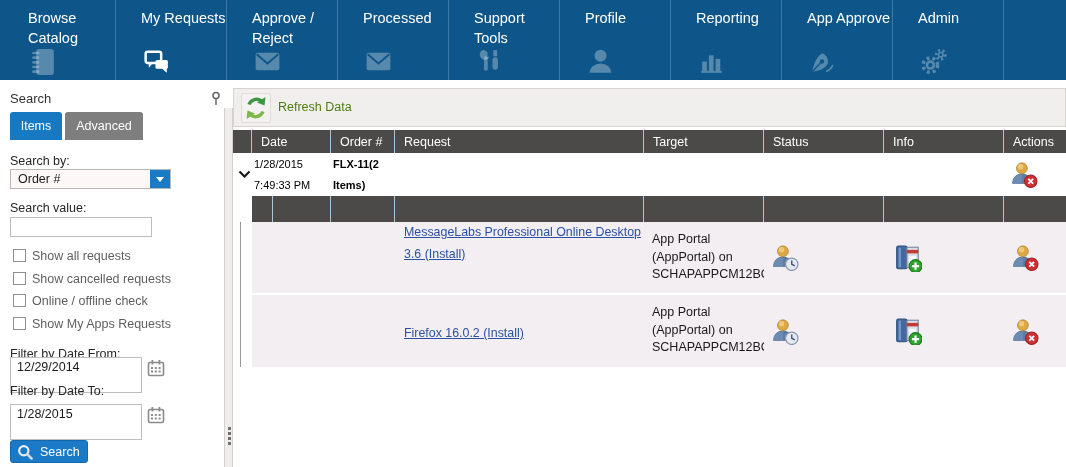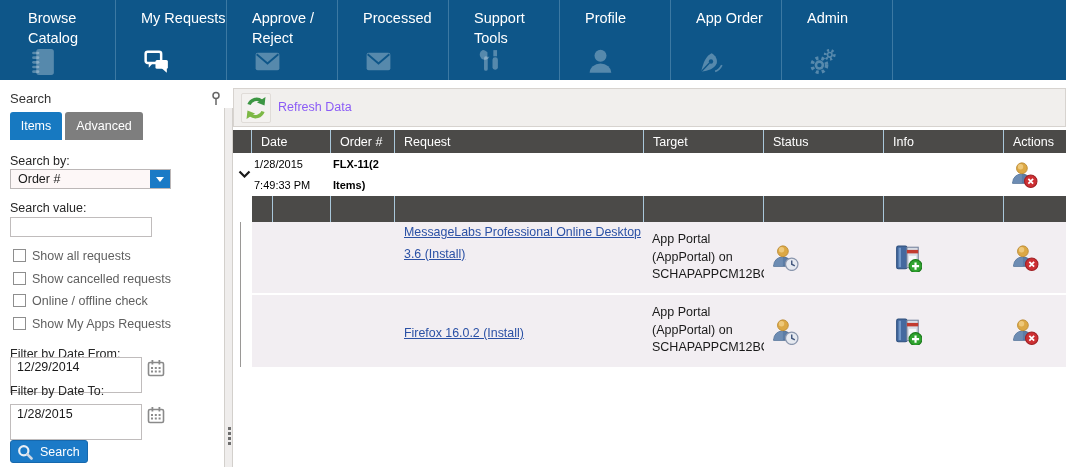--- a/index.html
+++ b/index.html
@@ -35,21 +35,21 @@
 .cal{position:absolute;left:147px;width:18px;height:18px}
 .search-btn{position:absolute;left:10px;top:358px;width:78px;height:23px;background:#1b7ac7;border:1px solid #1668ad;border-radius:3px;color:#fff;font-size:12.5px;display:flex;align-items:center;cursor:pointer}
 .search-btn .mag{width:16px;height:16px;margin-left:6px;margin-right:7px}
 
 .splitter{position:absolute;left:224px;top:108px;width:9px;height:359px;background:#efedec;border-left:1px solid #d3d0cc;border-right:1px solid #d3d0cc}
 .grip{position:absolute;left:3px;width:2.5px;height:2.5px;background:#6e6e6e}
 
 .refresh-bar{position:absolute;left:233px;top:88px;width:833px;height:39px;background:#f1efed;border:1px solid #d7d3cf}
 .refresh-btn{position:absolute;left:7px;top:4px;width:30px;height:30px;background:#f4f2f0;border:1px solid #e0dcd8;border-radius:2px}
 .refresh-btn svg{width:26px;height:26px;margin:1px}
-.refresh-label{position:absolute;left:44px;top:11px;font-size:12.5px;color:#8b5cf6}
+.refresh-label{position:absolute;left:44px;top:11px;font-size:12.5px;color:#4d7c0f}
 .grid{display:grid;position:absolute}
 .hdr{background:#4b4a48;color:#fff;font-size:12.5px}
 .hdr .hcell{border-right:1px solid #a9c7da;padding-left:9px;display:flex;align-items:center;overflow:hidden}
 .hdr .hcell:last-child{border-right:none}
 .main-hdr{left:233px;top:130px;width:833px;height:23px;grid-template-columns:19px 79px 64px 249px 120px 120px 120px 62px}
 .group-row{left:233px;top:153px;width:833px;height:43px;grid-template-columns:19px 79px 64px 249px 120px 120px 120px 62px;background:#fff}
 .group-row .cell{font-size:11px;color:#000000;display:flex;align-items:center;line-height:21px}
 .nested-hdr{left:252px;top:196px;width:814px;height:26px;grid-template-columns:21px 58px 64px 249px 120px 120px 120px 62px}
 .data-row{left:252px;width:814px;grid-template-columns:21px 58px 64px 249px 120px 120px 120px 62px;background:#f2eef2}
 .data-row .cell{font-size:12.5px;color:#1a1a1a;display:flex;align-items:center;overflow:hidden}
@@ -208,21 +208,27 @@
           <use href="#i-tools"></use>
         </svg></div>
   </div>
   <div class="nav-item">
     <div class="nav-label">Profile</div>
     <div class="nav-icon"><svg viewBox="0 0 30 30">
           <use href="#i-person"></use>
         </svg></div>
   </div>
   <div class="nav-item">
-    <div class="nav-label">App Order</div>
+    <div class="nav-label">Reporting</div>
+    <div class="nav-icon"><svg viewBox="0 0 30 30">
+          <use href="#i-bars"></use>
+        </svg></div>
+  </div>
+  <div class="nav-item">
+    <div class="nav-label">App Approve</div>
     <div class="nav-icon"><svg viewBox="0 0 30 30">
           <use href="#i-pen"></use>
         </svg></div>
   </div>
   <div class="nav-item">
     <div class="nav-label">Admin</div>
     <div class="nav-icon"><svg viewBox="0 0 30 30">
           <use href="#i-gears"></use>
         </svg></div>
   </div>

